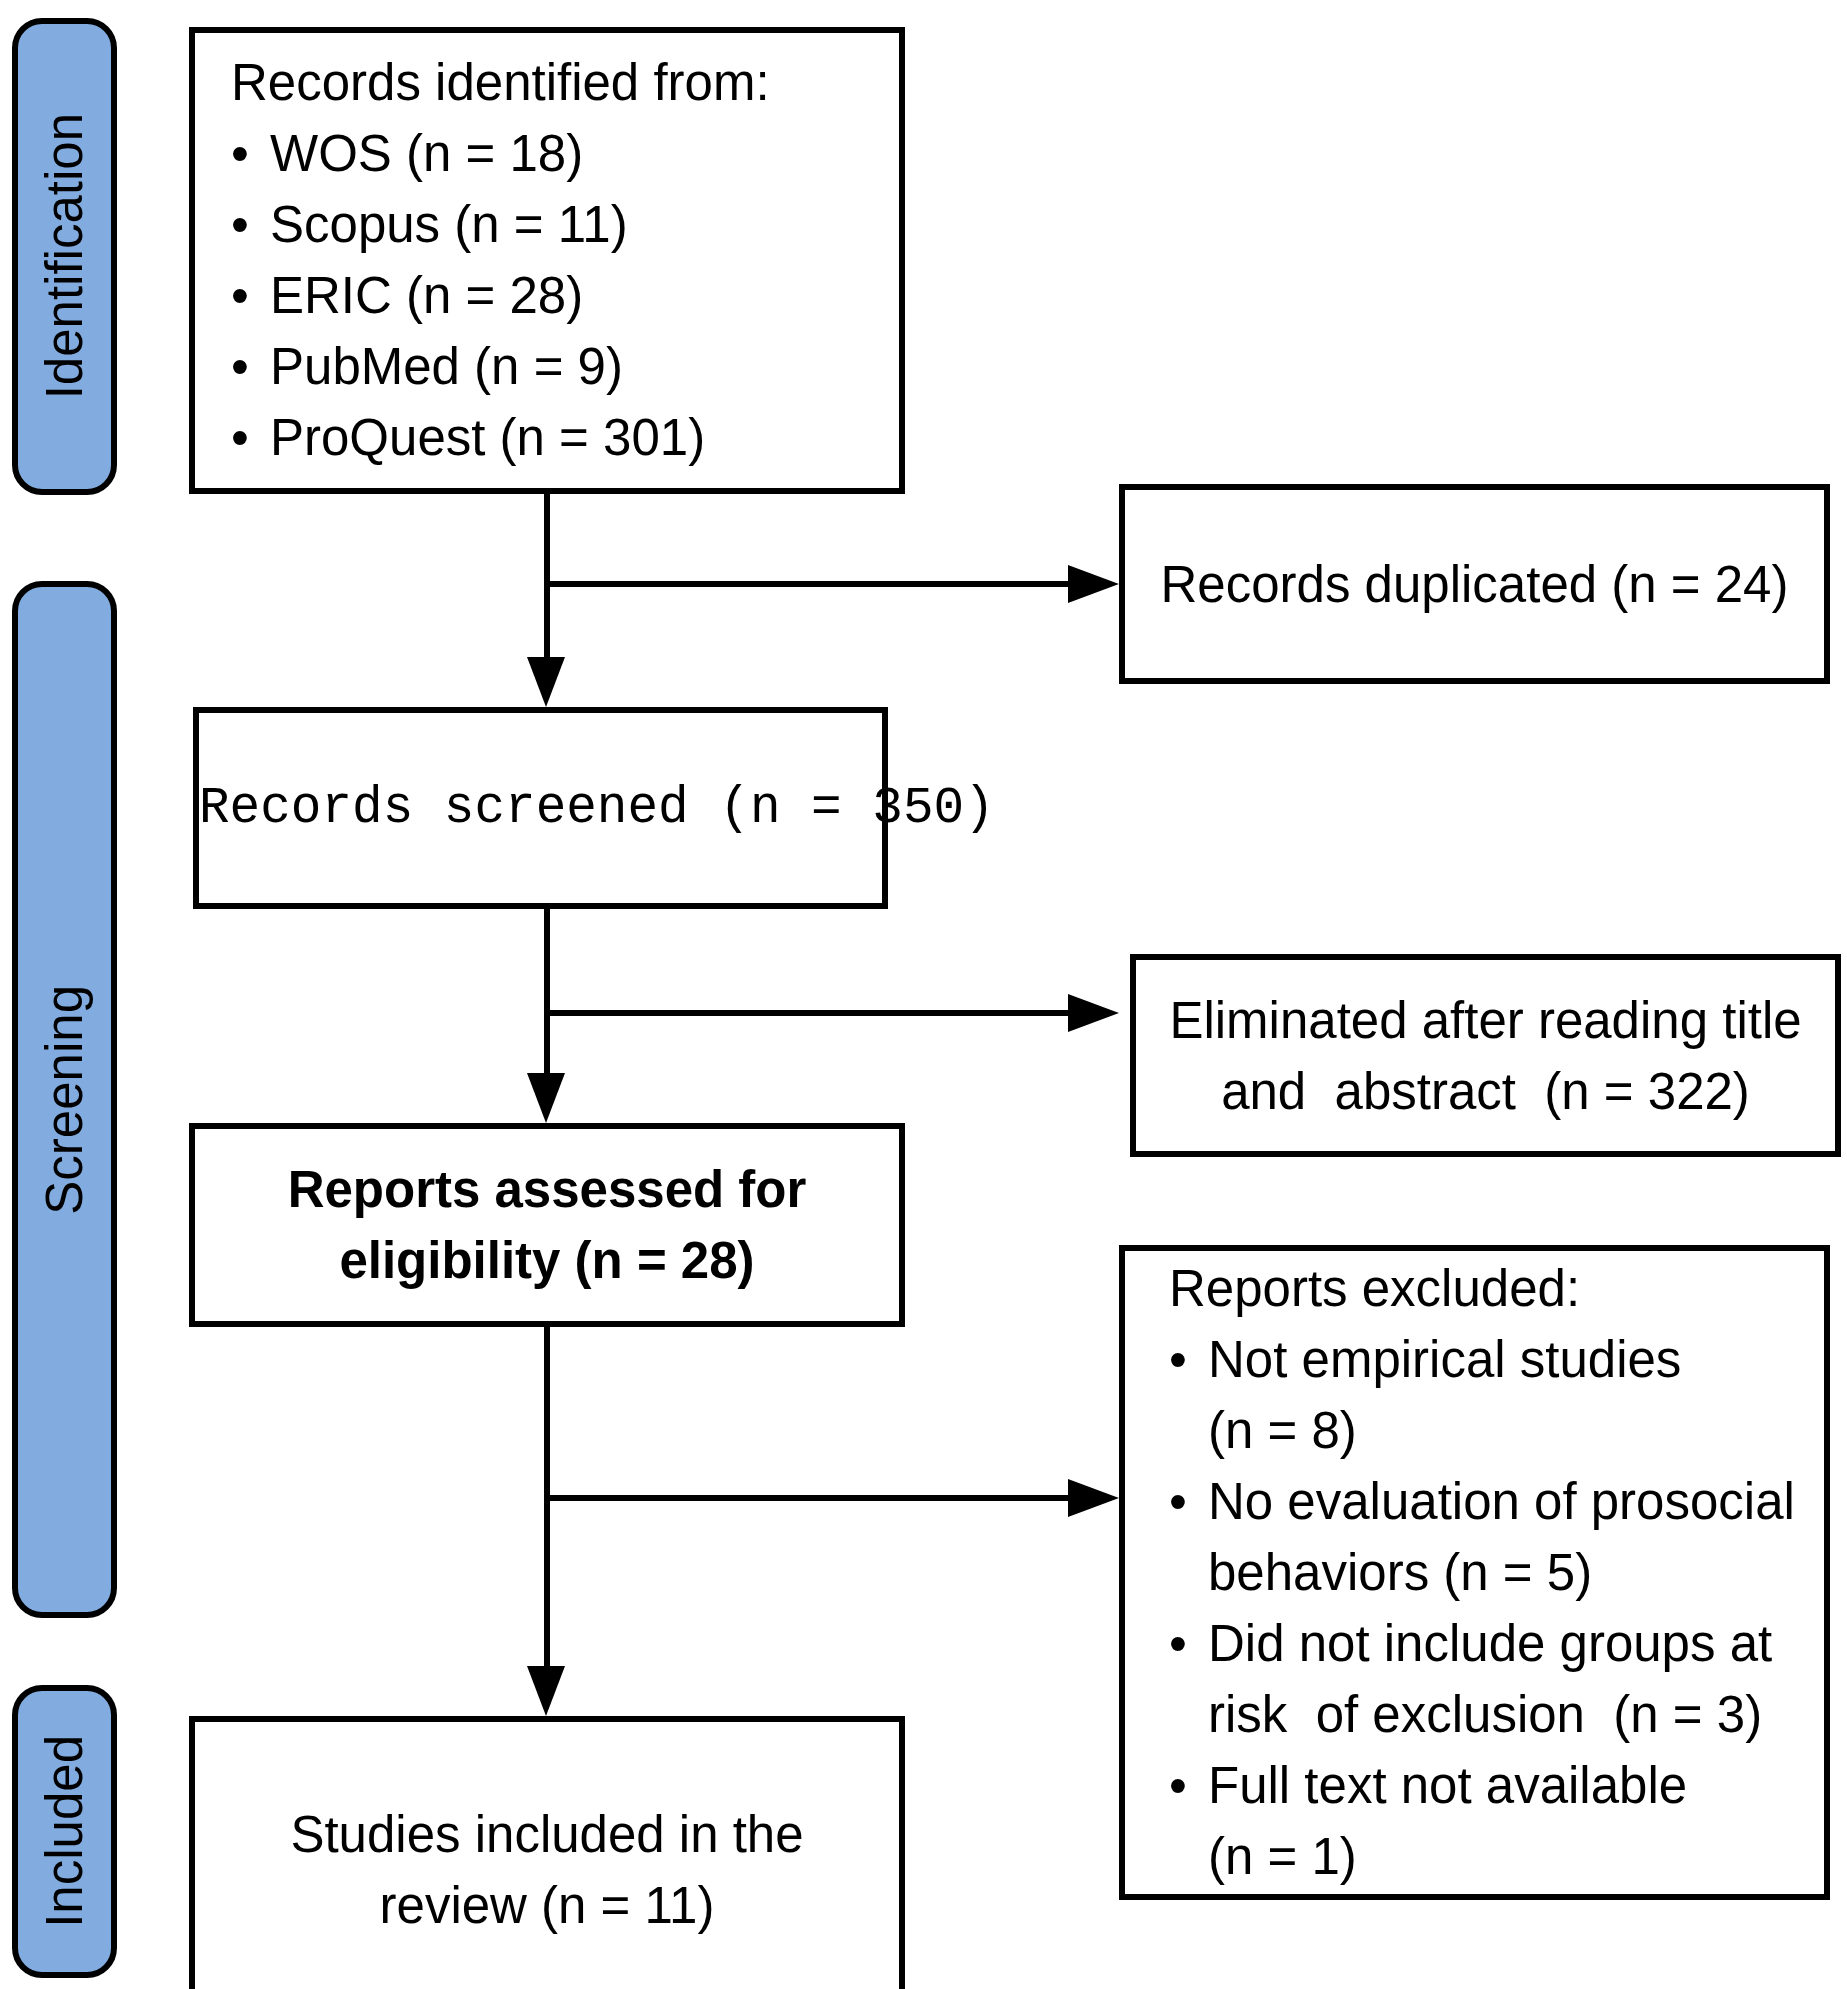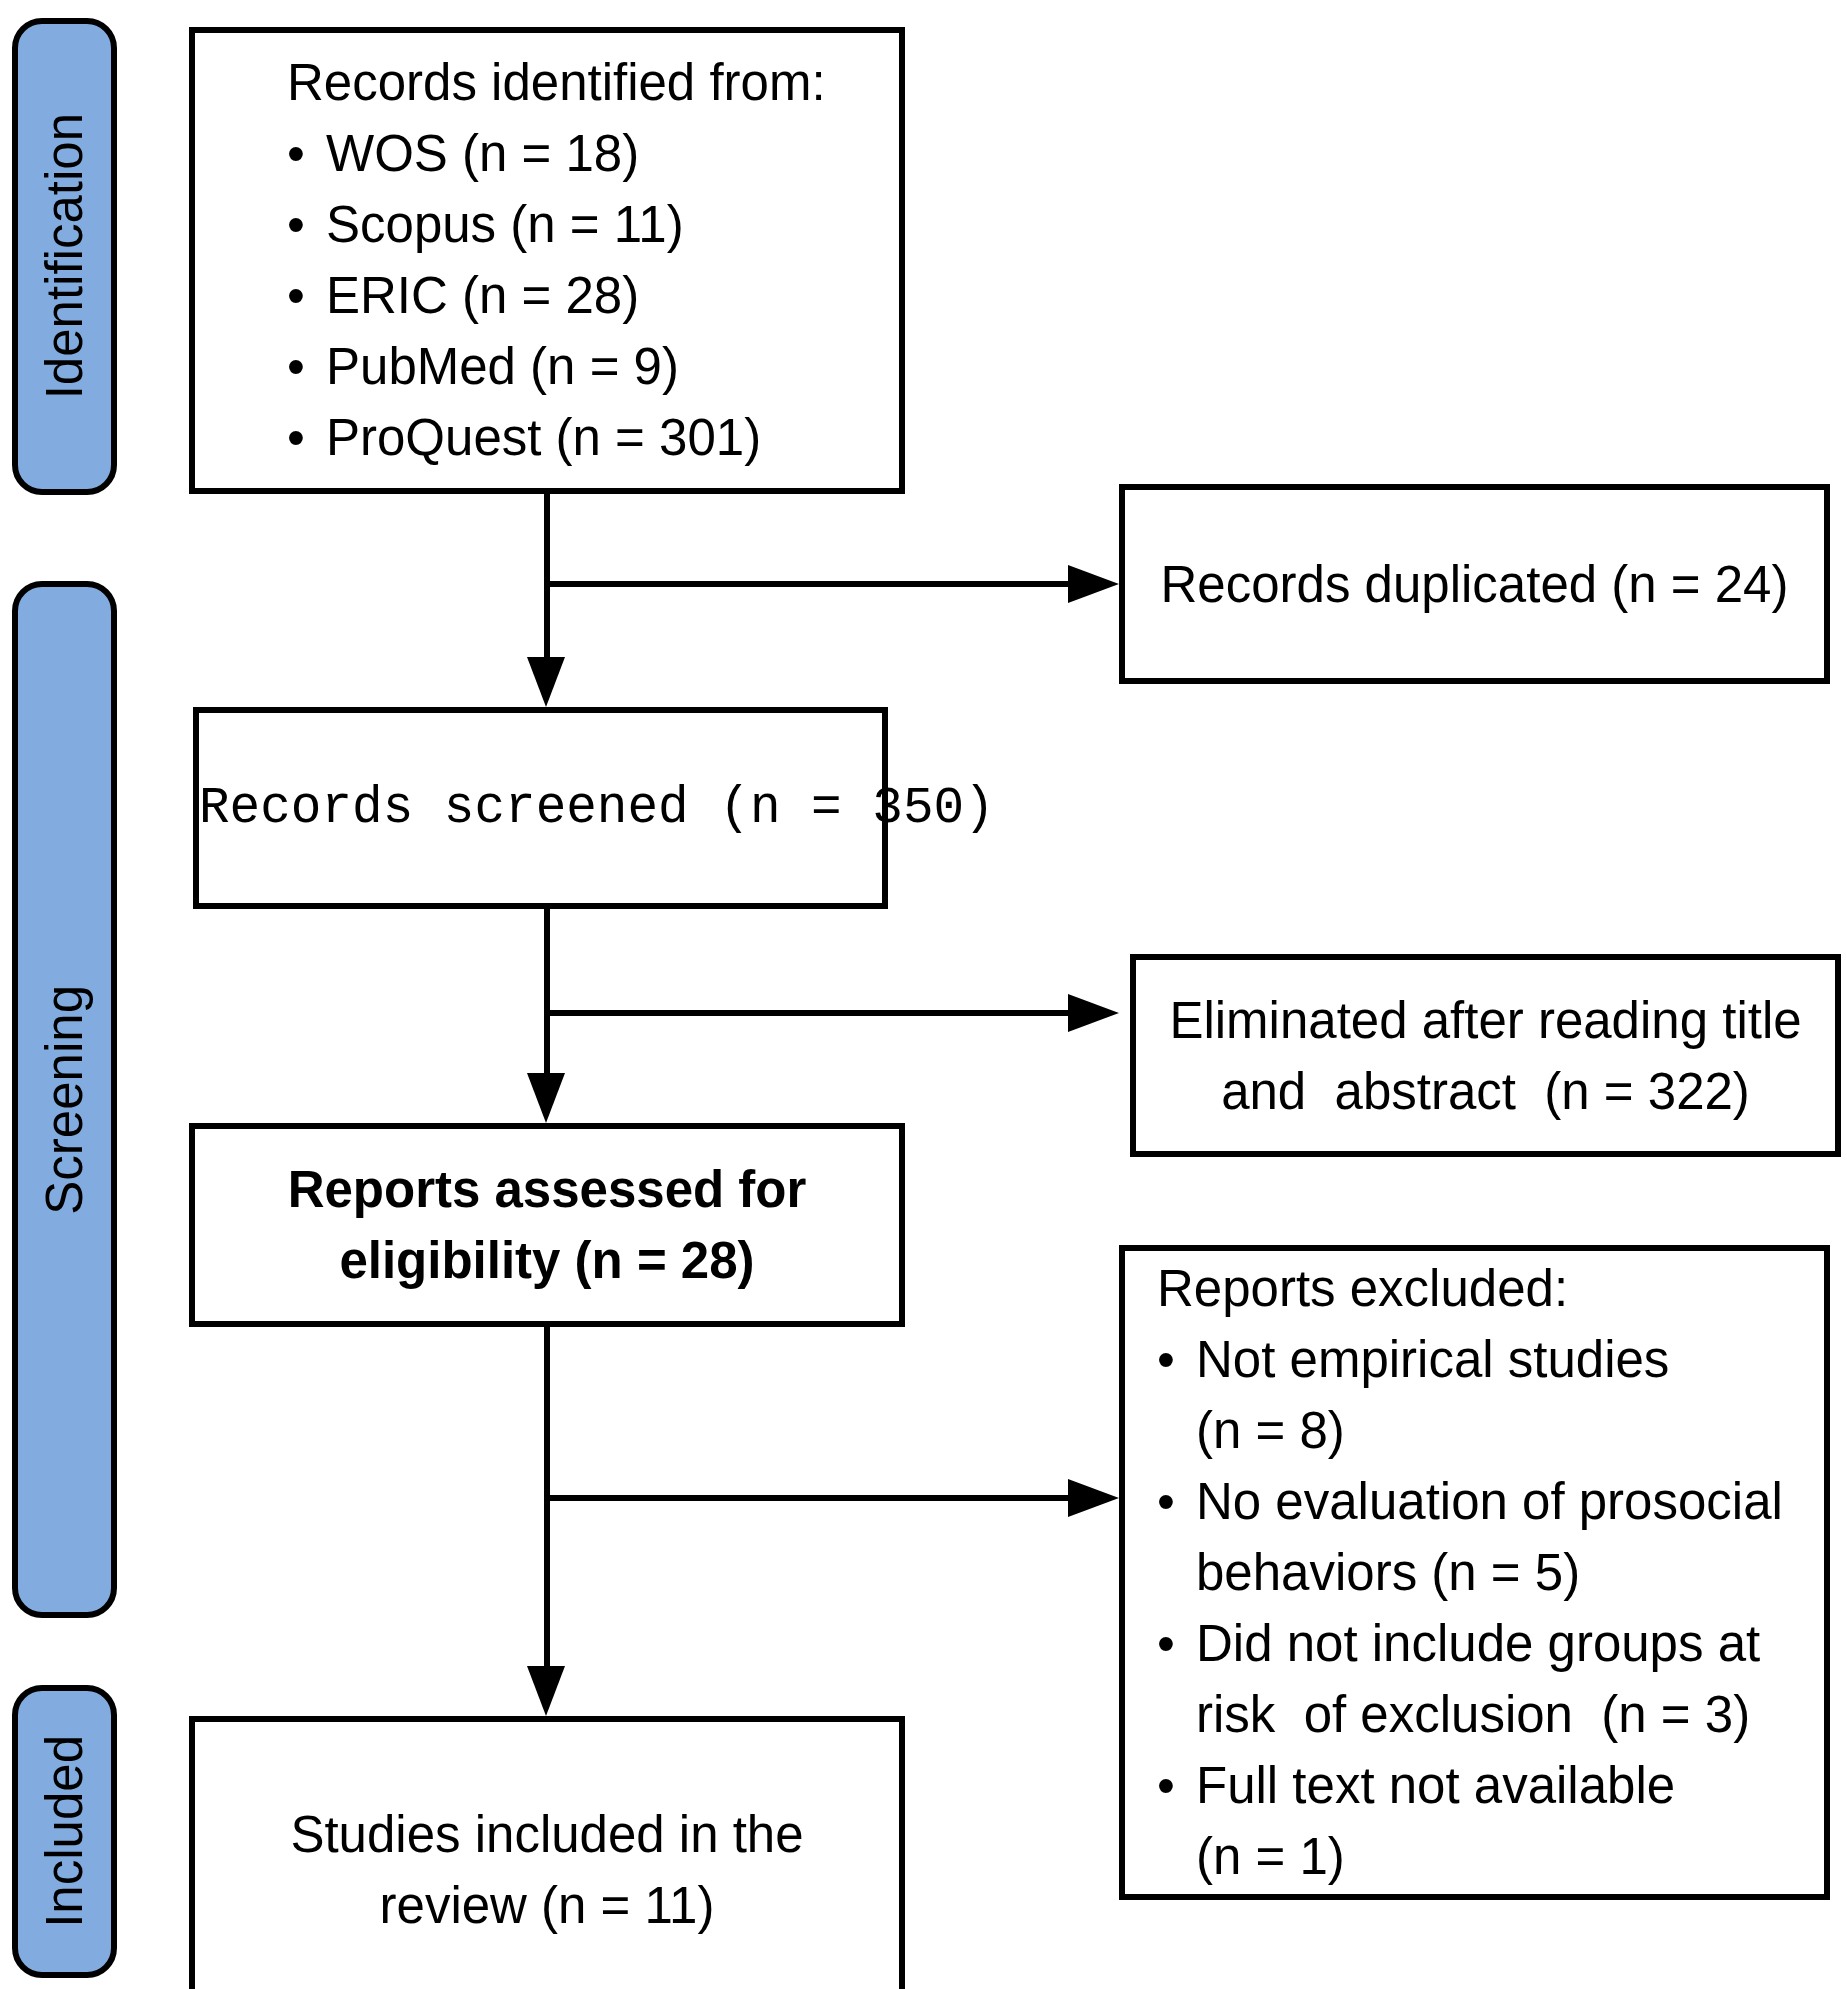--- a/index.html
+++ b/index.html
@@ -26,27 +26,27 @@
   .box {
     position:absolute; box-sizing:border-box; background:#ffffff;
     border:6.2px solid #000; font-size:51px; line-height:71px;
     display:flex; flex-direction:column; justify-content:center;
   }
   .center { text-align:center; white-space:pre; }
   .box-title { white-space:pre; }
   .bullet { padding-left:39px; text-indent:-39px; white-space:pre; }
   .bullet::before { content:"•"; display:inline-block; width:39px; text-indent:0; }
 
-  #box-identified { left:189px;  top:26.6px;   width:716px; height:467px; padding-left:92px; padding-right:14px; }
+  #box-identified { left:189px;  top:26.6px;   width:716px; height:467px; padding-left:36px; padding-right:14px; }
   #box-screened   { left:193px;  top:707px;  width:695px; height:202px;font-family:Liberation Mono, monospace; }
   #box-assessed   { left:189px;  top:1123px; width:716px; height:204px;font-weight:bold; }
   #box-included   { left:189px;  top:1716px; width:716px; height:308px; }
   #box-duplicated { left:1119px; top:484px;  width:711px; height:200px; }
   #box-eliminated { left:1119px; top:954px; width:711px; height:203px;margin-left:11px; }
-  #box-excluded   { left:1119px; top:1245px; width:711px; height:655px; padding-left:32px; padding-right:7px; }
+  #box-excluded   { left:1119px; top:1245px; width:711px; height:655px; padding-left:44px; padding-right:7px; }
 
   
   .line { position:absolute; background:#000; }
   .arrow-down {
     position:absolute; width:0; height:0;
     border-left:19.5px solid transparent; border-right:19.5px solid transparent;
     border-top:50px solid #000;
   }
   .arrow-right {
     position:absolute; width:0; height:0;

